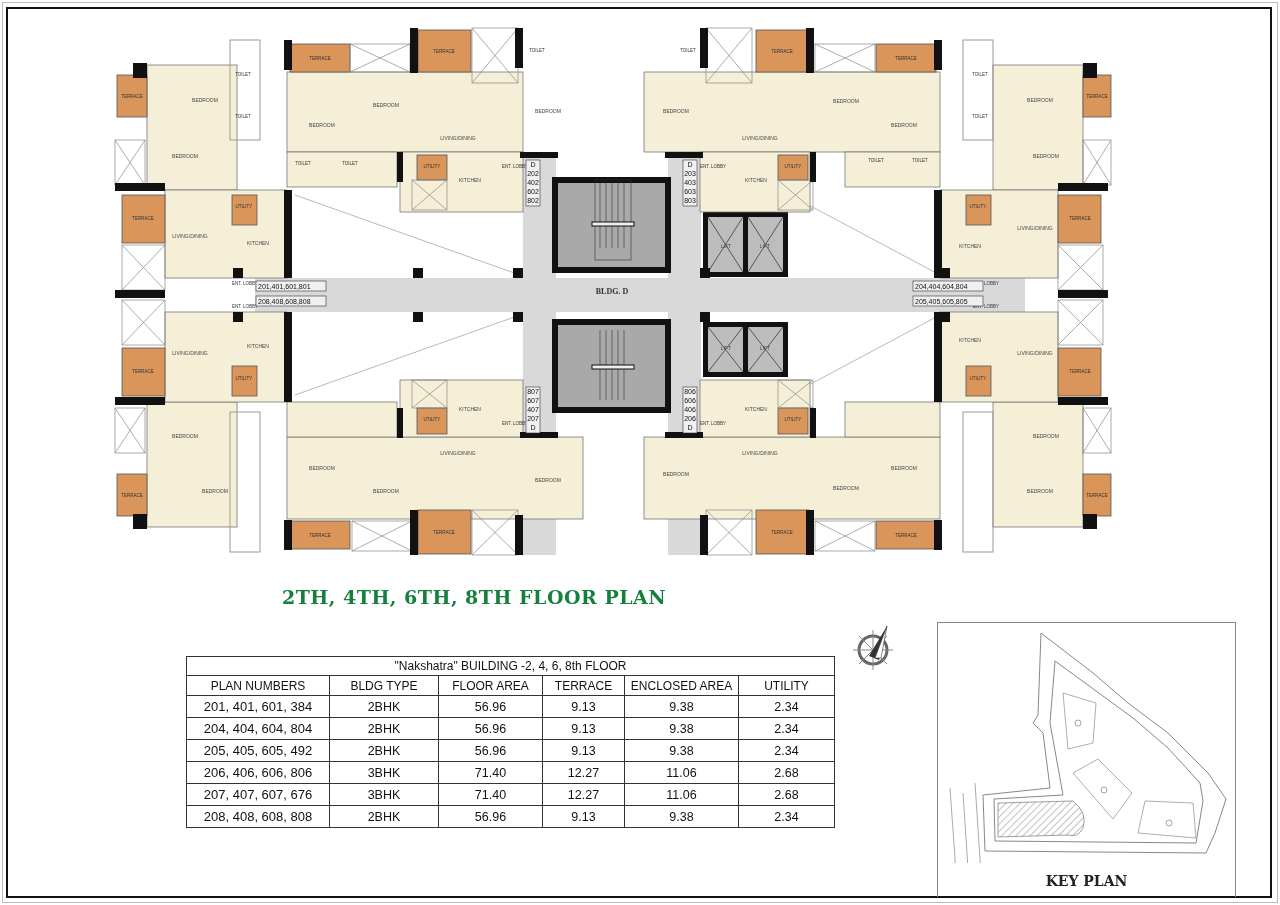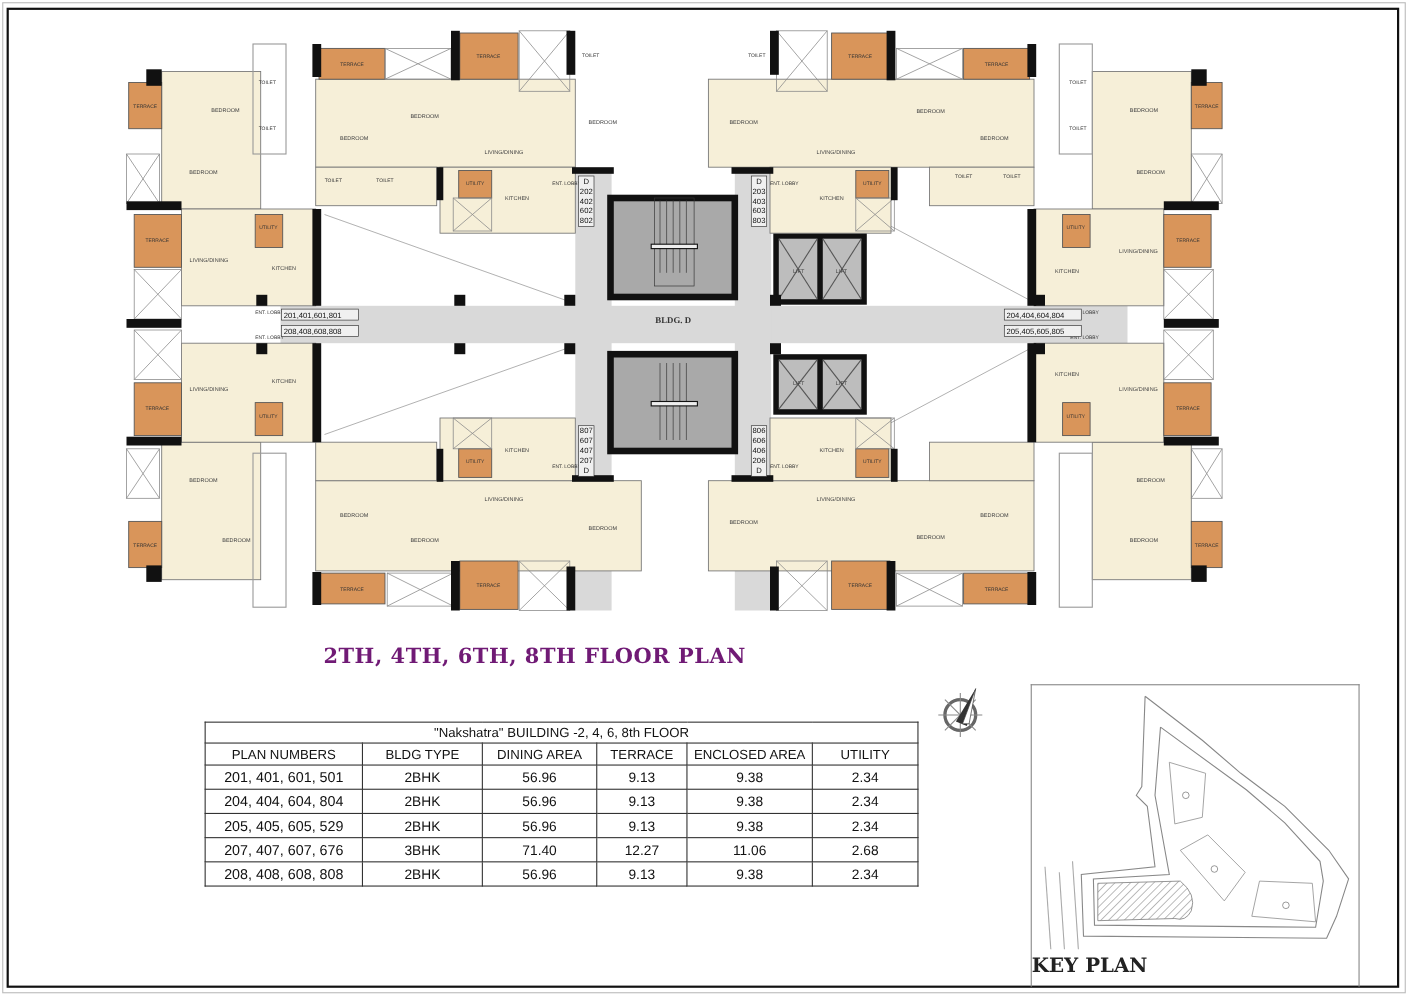--- a/index.html
+++ b/index.html
@@ -1,27 +1,27 @@
 <!DOCTYPE html>
 <html><head>
 <meta charset="utf-8">
 <style>
   html,body{margin:0;padding:0;background:#fff;}
   body{width:1280px;height:905px;position:relative;overflow:hidden;font-family:"Liberation Sans",sans-serif;}
   .frame{position:absolute;left:6px;top:7px;width:1266px;height:891px;border:2px solid #111;box-sizing:border-box;}
   .outer{position:absolute;left:2px;top:2px;width:1276px;height:901px;border:1px solid #bbb;box-sizing:border-box;}
   svg.plan{position:absolute;left:0;top:0;}
-  .plan-title{position:absolute;left:294px;top:586px;font-family:"DejaVu Serif","Liberation Serif",serif;font-weight:bold;font-size:19px;letter-spacing:0.5px;color:#701a75;}
+  .plan-title{position:absolute;left:282px;top:586px;font-family:"DejaVu Serif","Liberation Serif",serif;font-weight:bold;font-size:19px;letter-spacing:0.5px;color:#15803d;}
   table.area{position:absolute;left:186px;top:656px;width:649px;border-collapse:collapse;font-family:"Liberation Sans",sans-serif;color:#111;}
   table.area td,table.area th{border:1px solid #333;text-align:center;font-weight:normal;padding:0;height:21px;font-size:12.5px;}
   table.area th.caption{font-size:12px;height:18px;}
   table.area thead tr.cols th{font-size:12px;height:19px;}
   table.area td.fn{font-size:13px;}
   .keyplan{position:absolute;left:937px;top:622px;width:299px;height:275px;border:1px solid #888;border-bottom:none;box-sizing:border-box;}
-  .keyplan-title{position:absolute;left:0;width:100%;bottom:8px;font-family:"DejaVu Serif","Liberation Serif",serif;font-weight:bold;font-size:18px;color:#222;}
+  .keyplan-title{position:absolute;left:0;width:100%;bottom:8px;text-align:center;font-family:"DejaVu Serif","Liberation Serif",serif;font-weight:bold;font-size:14px;color:#222;}
   .compass{position:absolute;left:845px;top:620px;width:56px;height:56px;}
 </style>
 </head>
 <body>
 
 <div class="outer"></div>
 <div class="frame"></div>
 
 <svg class="plan" width="1280" height="620" viewBox="0 0 1280 620">
   <defs>
@@ -403,50 +403,58 @@
 </svg>
 
 <table class="area">
   <thead>
     <tr>
         <th class="caption" colspan="6">"Nakshatra"  BUILDING -2, 4, 6, 8th FLOOR</th>
       </tr>
     <tr class="cols">
       <th style="width:142px">PLAN NUMBERS</th>
       <th style="width:108px">BLDG TYPE</th>
-      <th style="width:103px">DINING AREA</th>
+      <th style="width:103px">FLOOR AREA</th>
       <th style="width:81px">TERRACE</th>
       <th style="width:113px">ENCLOSED AREA</th>
       <th>UTILITY</th>
     </tr>
   </thead>
   <tbody>
     <tr>
-        <td class="fn">201, 401, 601, 501</td>
+        <td class="fn">201, 401, 601, 384</td>
         <td>2BHK</td>
         <td>56.96</td>
         <td>9.13</td>
         <td>9.38</td>
         <td>2.34</td>
       </tr>
     <tr>
         <td class="fn">204, 404, 604, 804</td>
         <td>2BHK</td>
         <td>56.96</td>
         <td>9.13</td>
         <td>9.38</td>
         <td>2.34</td>
       </tr>
     <tr>
-        <td class="fn">205, 405, 605, 529</td>
+        <td class="fn">205, 405, 605, 492</td>
         <td>2BHK</td>
         <td>56.96</td>
         <td>9.13</td>
         <td>9.38</td>
         <td>2.34</td>
+      </tr>
+    <tr>
+        <td class="fn">206, 406, 606, 806</td>
+        <td>3BHK</td>
+        <td>71.40</td>
+        <td>12.27</td>
+        <td>11.06</td>
+        <td>2.68</td>
       </tr>
     <tr>
         <td class="fn">207, 407, 607, 676</td>
         <td>3BHK</td>
         <td>71.40</td>
         <td>12.27</td>
         <td>11.06</td>
         <td>2.68</td>
       </tr>
     <tr>

